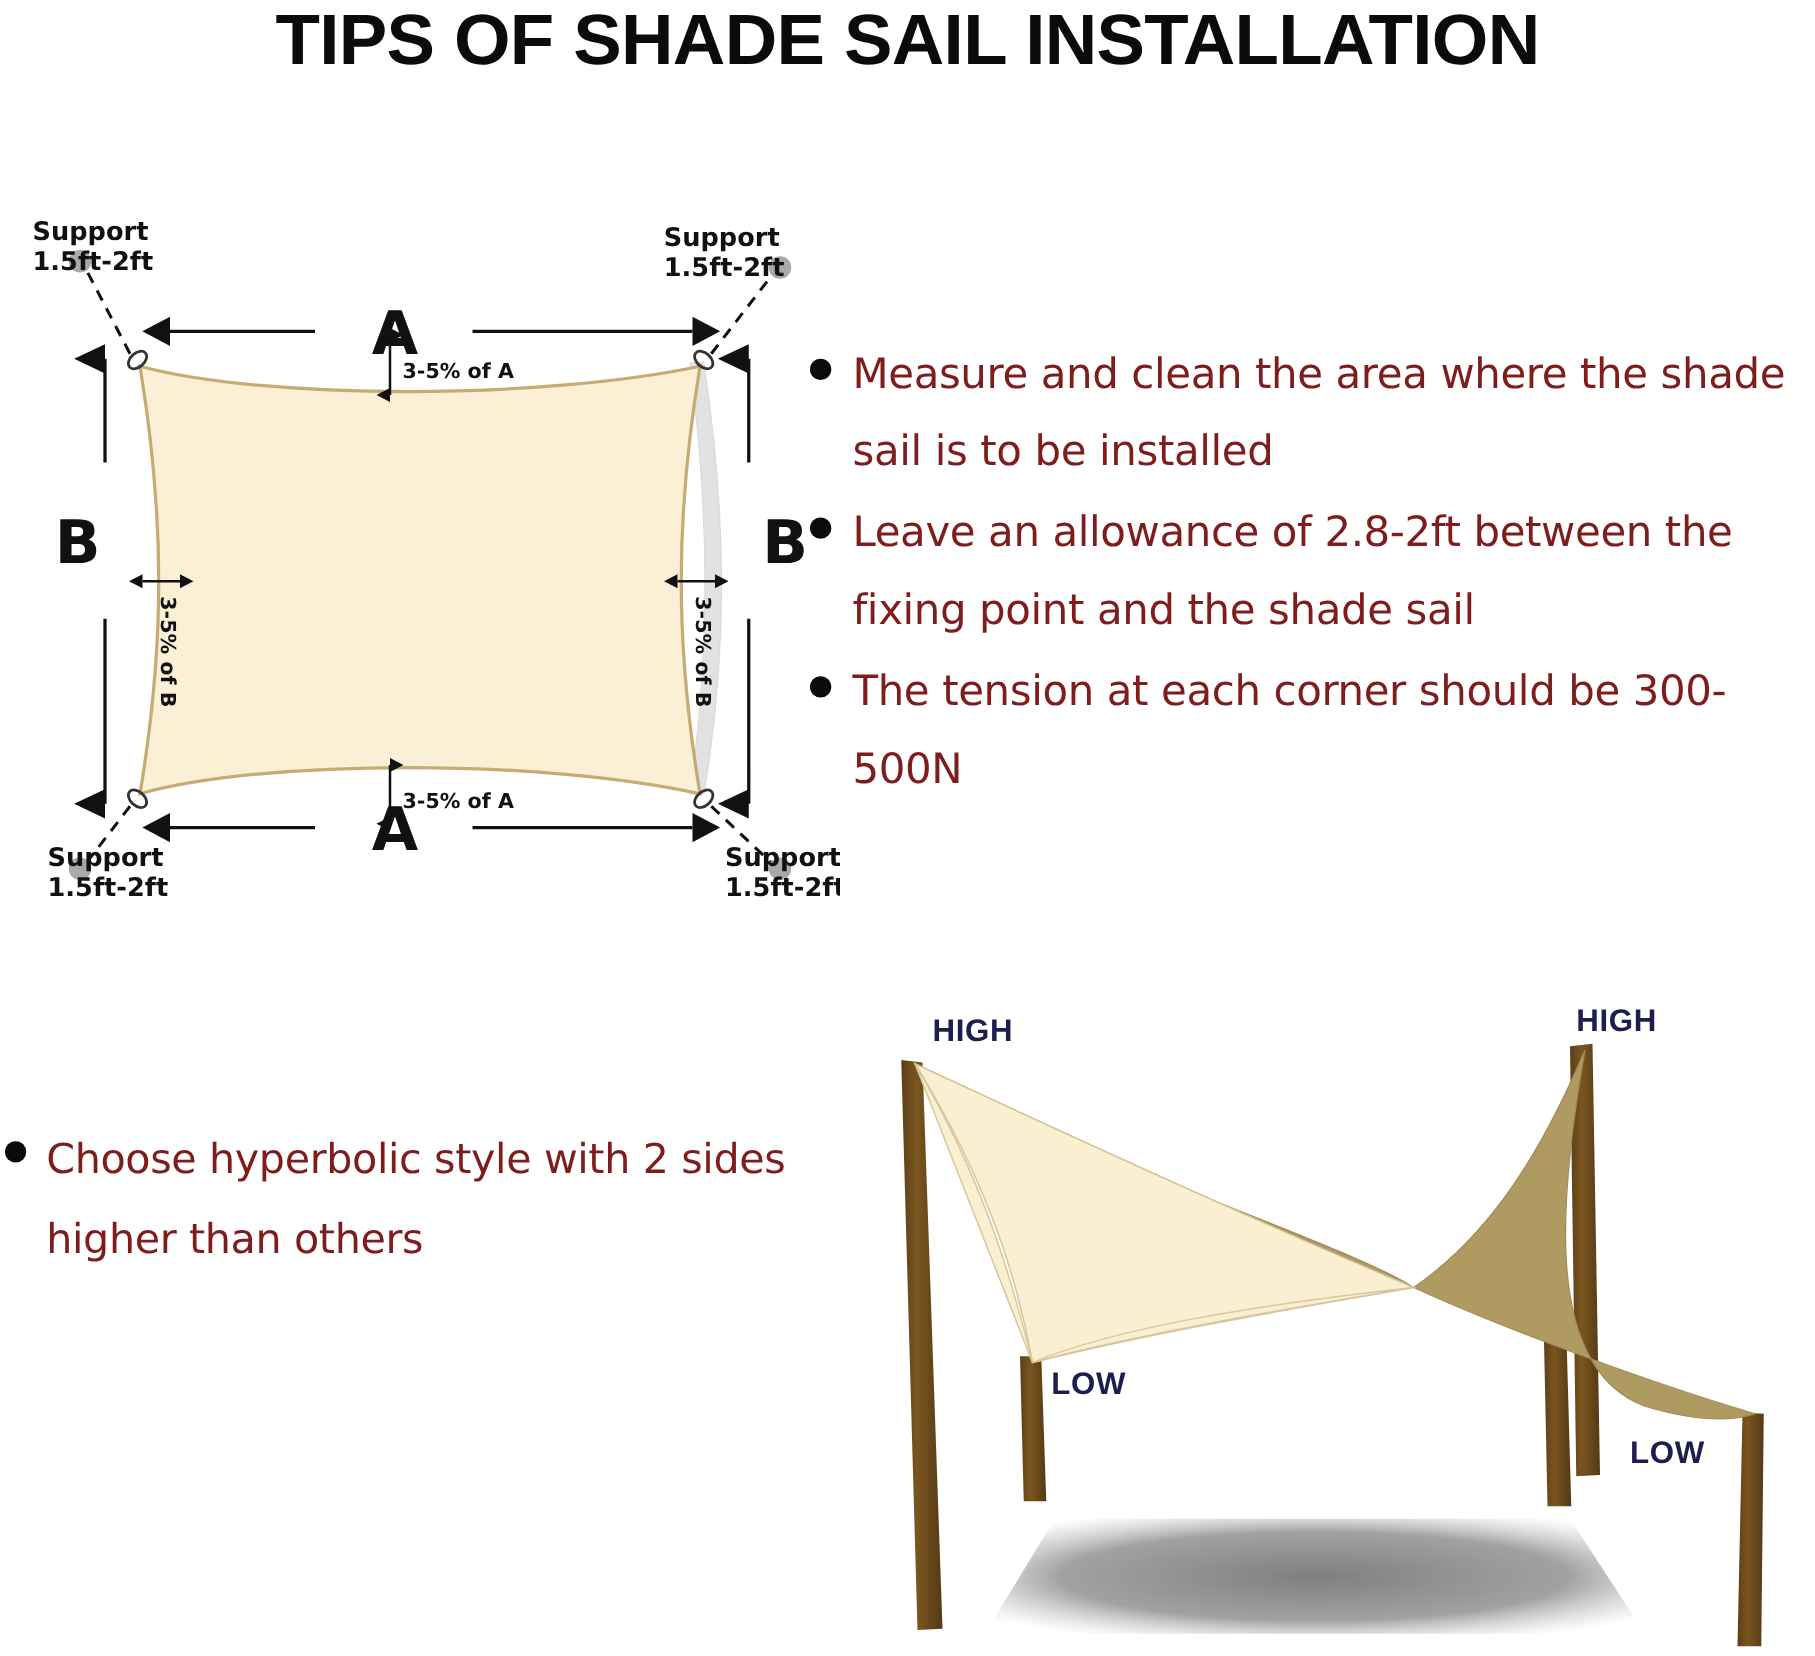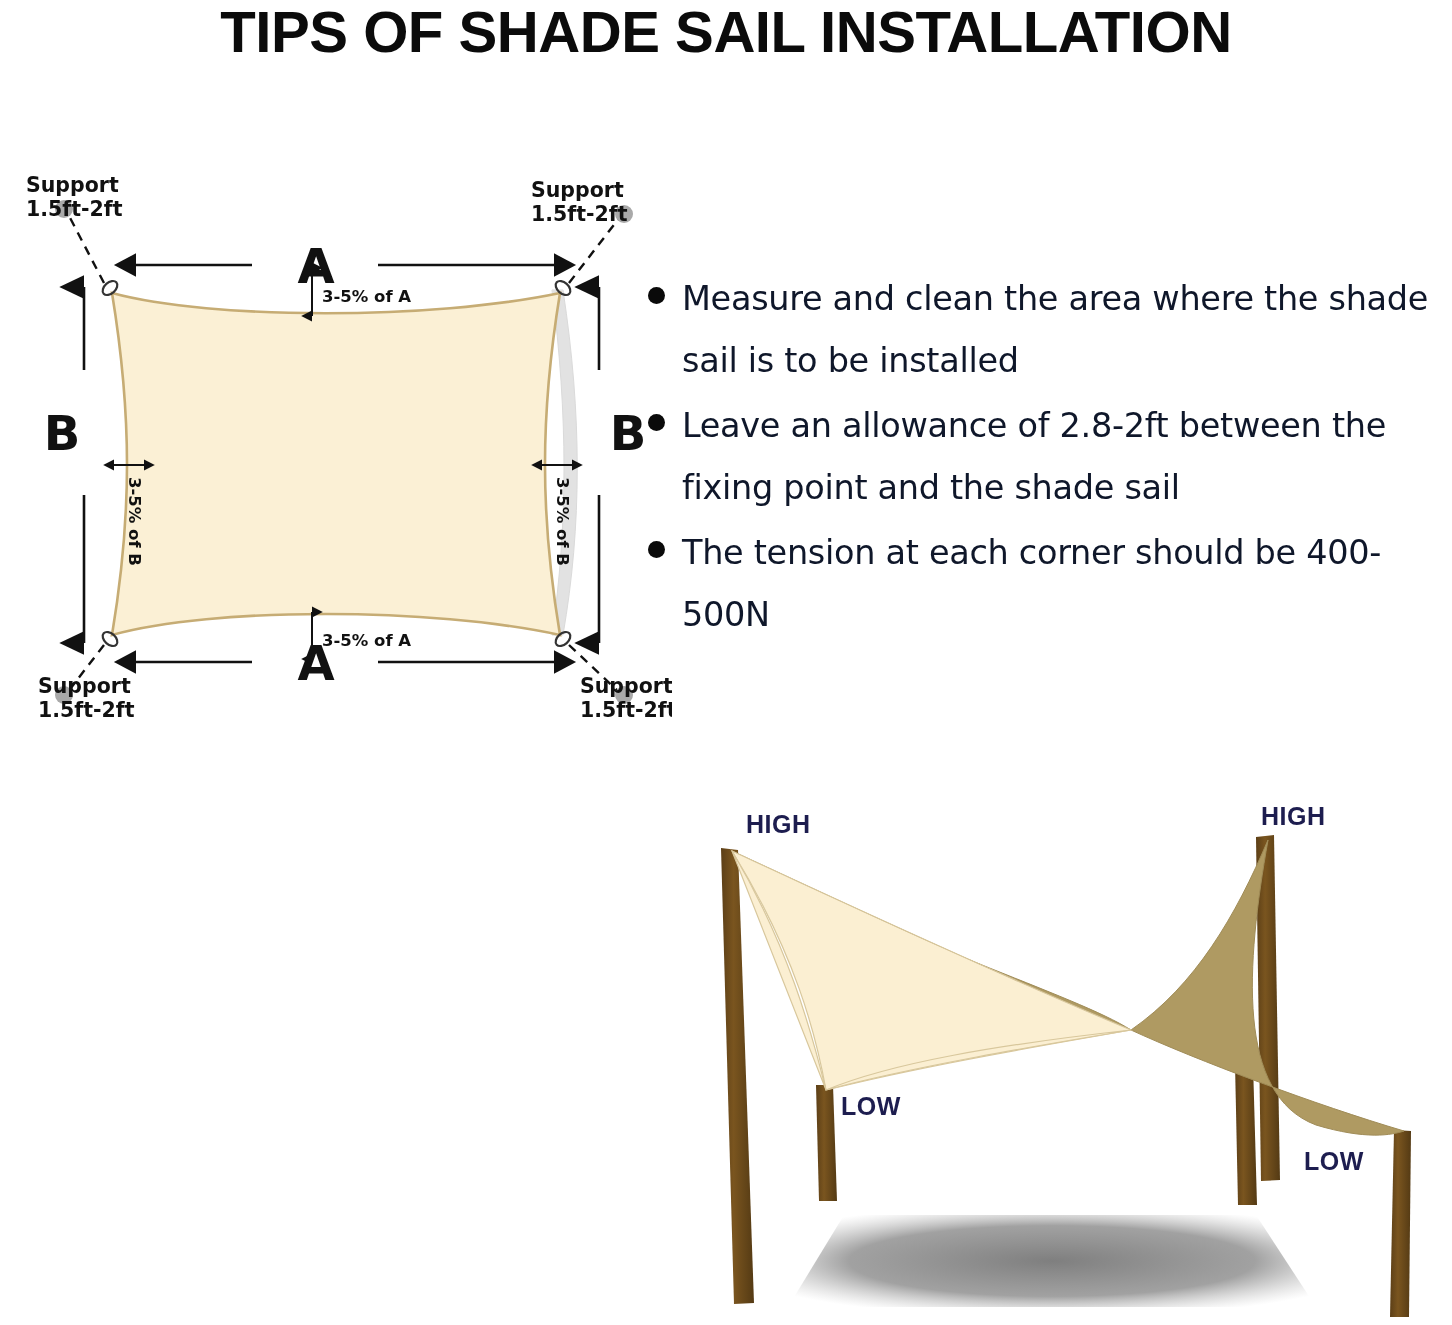--- a/index.html
+++ b/index.html
@@ -55,21 +55,21 @@
     width:17px; height:17px;
     border-radius:50%;
     background:#0a0a0a;
     margin-top:19px;
     margin-right:17px;
   }
   .bl-txt {
     font-family:"DejaVu Sans", sans-serif;
     font-size:33.5px;
     line-height:62px;
-    color:#0f172a;
+    color:#7f1d1d;
     letter-spacing:-0.3px;
   }
 
   
   #bullets-bottom {
     position:absolute;
     left:4px; top:895px;
     width:630px;
   }
   #bullets-bottom .bl-dot { margin-top:18px; margin-right:16px; }
@@ -203,25 +203,29 @@
     <div class="bl-row">
       <span class="bl-dot"></span>
       <span class="bl-txt">Measure and clean the area where the shade sail is to be installed</span>
     </div>
     <div class="bl-row">
       <span class="bl-dot"></span>
       <span class="bl-txt">Leave an allowance of 2.8-2ft between the fixing point and the shade sail</span>
     </div>
     <div class="bl-row">
       <span class="bl-dot"></span>
-      <span class="bl-txt">The tension at each corner should be 400-500N</span>
+      <span class="bl-txt">The tension at each corner should be 300-500N</span>
     </div>
   </div>
 
   <div id="bullets-bottom">
+    <div class="bl-row">
+      <span class="bl-dot"></span>
+      <span class="bl-txt">Choose hyperbolic style with 2 sides higher than others</span>
+    </div>
   </div>
 
   <div id="scene">
     <svg width="776" height="530" viewBox="0 0 776 530" xmlns="http://www.w3.org/2000/svg">
       <defs>
         <radialGradient id="shadowGrad" cx="50%" cy="50%" r="62%">
           <stop offset="0%" stop-color="#787878" stop-opacity="0.95"></stop>
           <stop offset="62%" stop-color="#8a8a8a" stop-opacity="0.80"></stop>
           <stop offset="100%" stop-color="#bdbdbd" stop-opacity="0"></stop>
         </radialGradient>

